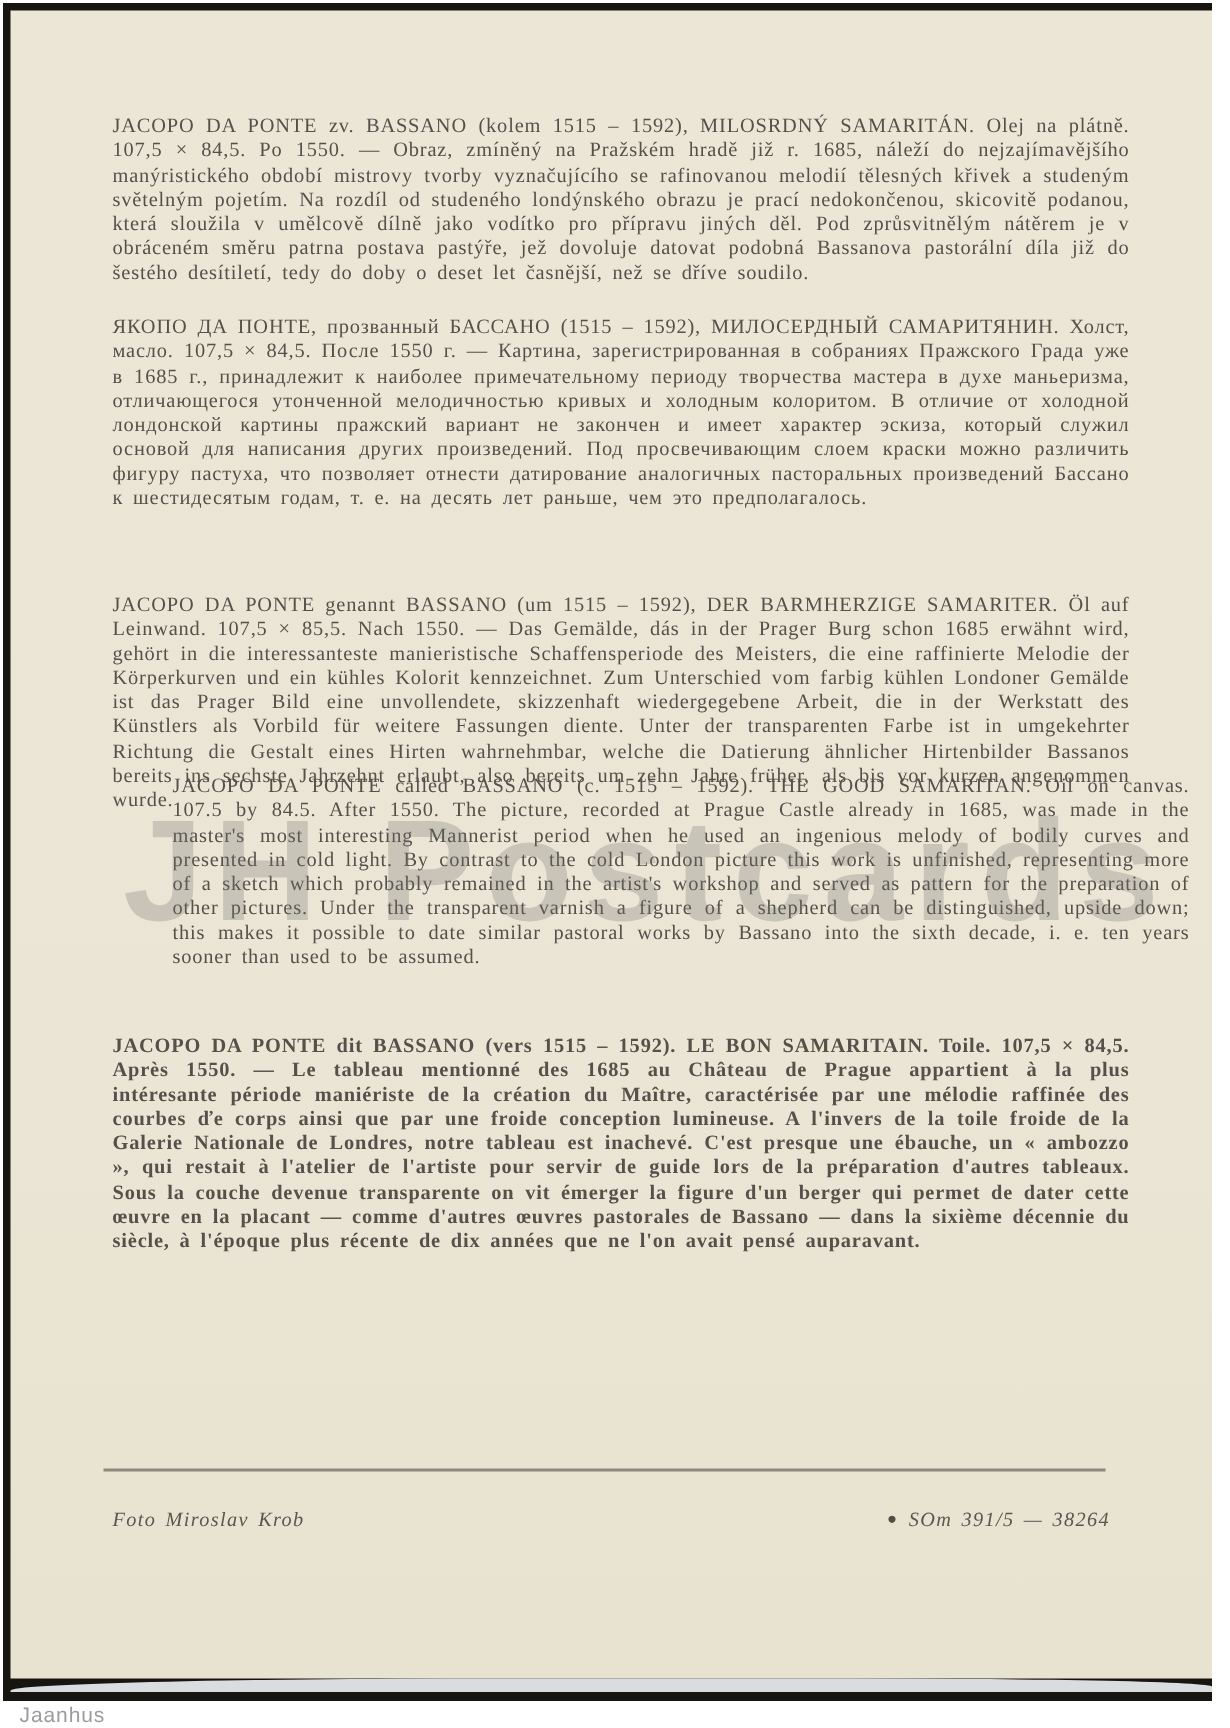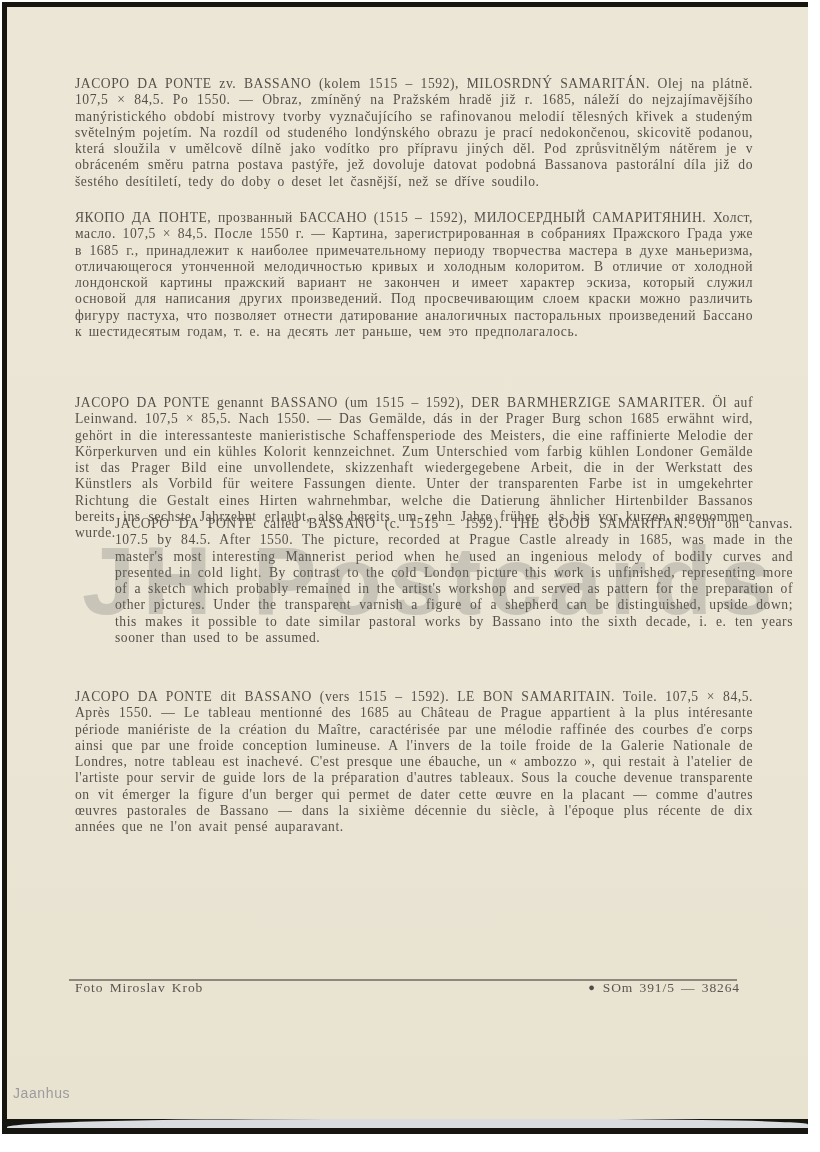--- a/index.html
+++ b/index.html
@@ -42,58 +42,59 @@
     letter-spacing: 0.55px;
     word-spacing: 2.6px;
     text-align: justify;
     color: #55504a;
     margin: 0;
   }
   .p1 { top: 76px; }
   .p2 { top: 210px; }
   .p3 { top: 395px; }
   .p4 { top: 516px; margin-left: 40px; }
-  .p5 { top: 689px; }
+  .p5 { top: 689px; font-weight: bold; }
   .rule-line {
     position: absolute;
     left: 69px; top: 979px;
     width: 668px; height: 2px;
     background: #8d887c;
   }
   .footer-row {
     position: absolute;
-    left: 75px; top: 980px;
+    left: 75px; top: 1005px;
     width: 665px;
     display: flex;
     justify-content: space-between;
     align-items: flex-start;
     font-size: 13.5px;
     letter-spacing: 0.9px;
     word-spacing: 2px;
     color: #5b564e;
+    font-style: italic;
   }
   .catalog { white-space: nowrap; }
   .catalog .bullet { font-size: 11px; margin-right: 7px; position: relative; top: -1px; color: #514c44; }
   
   .wm-center {
     position: absolute;
     left: 82px; top: 512px;
     font-family: "Liberation Sans", "DejaVu Sans", sans-serif;
     font-size: 96px;
     font-weight: bold;
     letter-spacing: 7px;
     color: rgba(110, 110, 110, 0.28);
     white-space: nowrap;
     pointer-events: none;
     margin-top: 14px;
   }
   
   .wm-bottom-left {
     position: absolute;
-    left: 13px; top: 1085px;
+    left: 13px; top: 1135px;
     font-family: "Liberation Sans", "DejaVu Sans", sans-serif;
     font-size: 14px;
     letter-spacing: 0.6px;
     color: #9c9c9c;
   }
   .wm-bottom-right {
     position: absolute;
     right: 19px; top: 1131px;
     font-family: "Liberation Sans", "DejaVu Sans", sans-serif;
     font-size: 19px;

